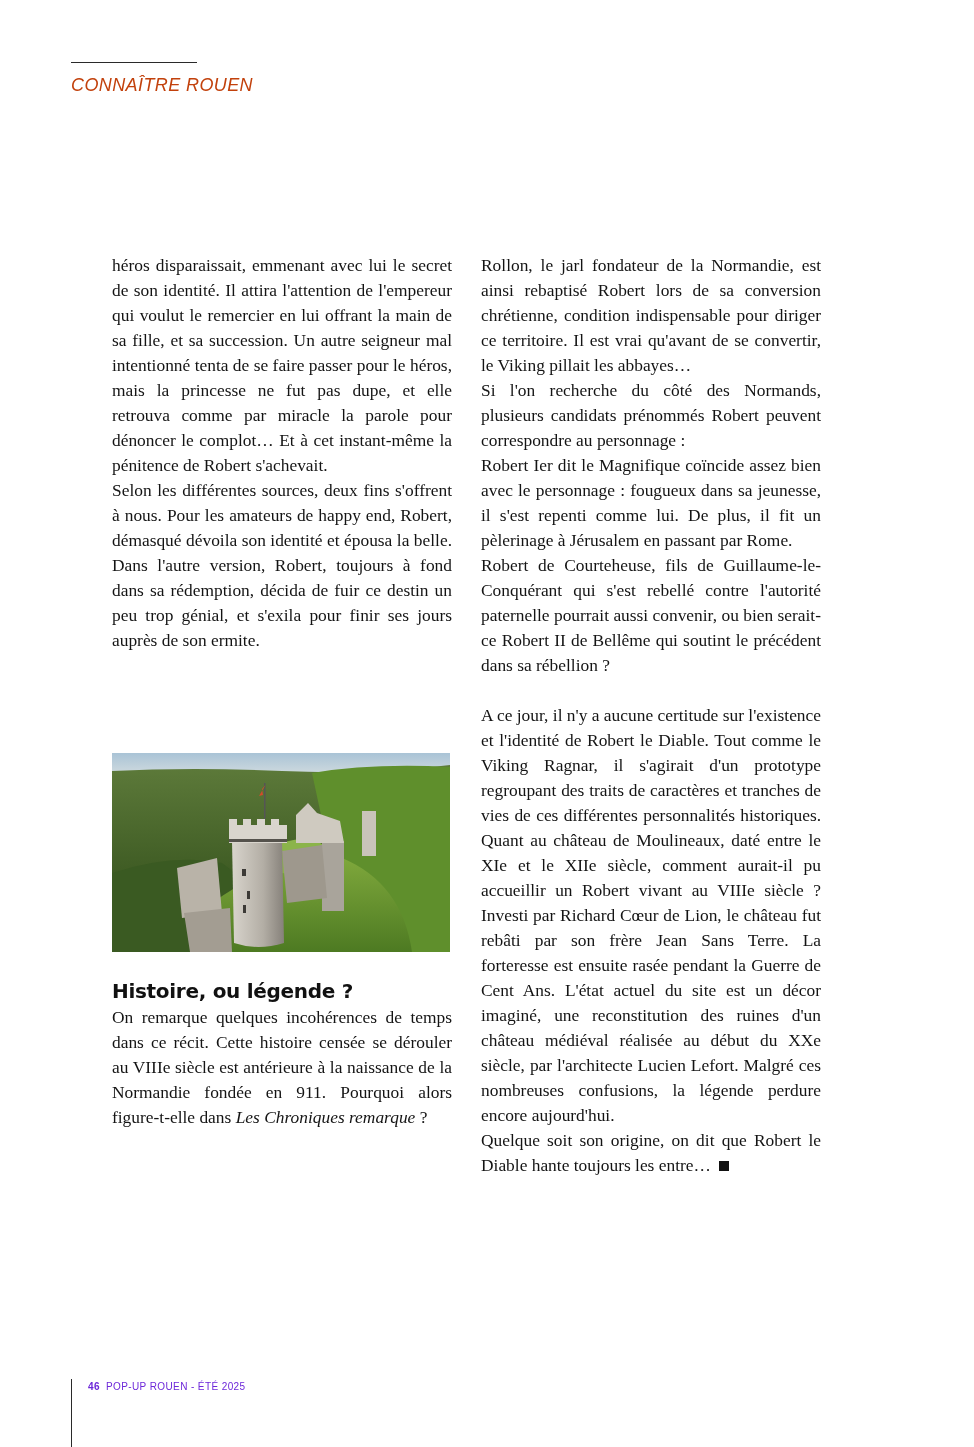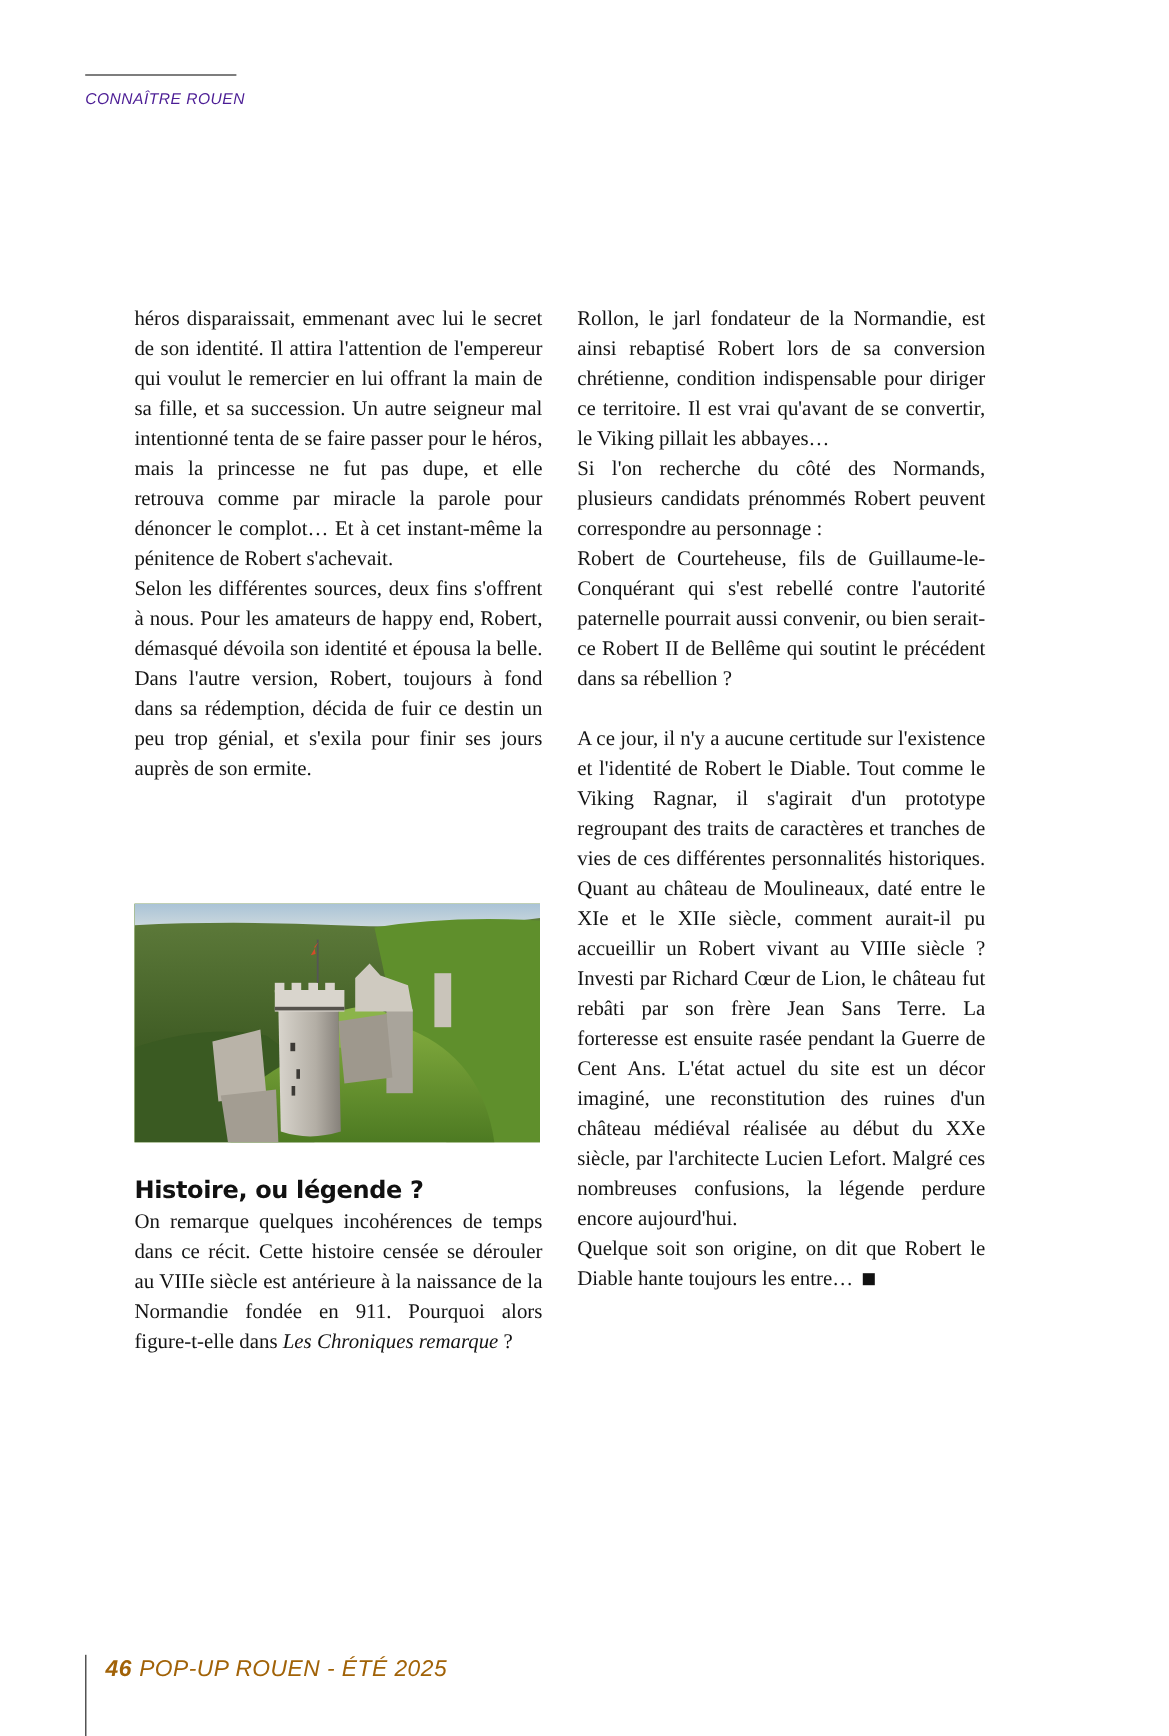--- a/index.html
+++ b/index.html
@@ -1,38 +1,38 @@
 <!DOCTYPE html>
 <html><head>
 <meta charset="utf-8">
 <style>
   * { box-sizing: border-box; margin: 0; padding: 0; }
   html, body { width: 974px; height: 1447px; background: #ffffff; overflow: hidden; }
   body { position: relative; font-family: "Liberation Serif", "DejaVu Serif", serif; color: #141414; }
 
   .header-rule { position: absolute; left: 71px; top: 62px; width: 126px; height: 1px; background: #2a2a2a; }
-  .section-label { position: absolute; left: 71px; top: 75px; font-family: "Liberation Sans", "DejaVu Sans", sans-serif; font-style: italic; font-size: 13px; letter-spacing: 0.4px; color: #4c1d95; }
+  .section-label { position: absolute; left: 71px; top: 75px; font-family: "Liberation Sans", "DejaVu Sans", sans-serif; font-style: italic; font-size: 18px; letter-spacing: 0.4px; color: #c2410c; }
 
   .col { position: absolute; width: 340px; font-size: 17.4px; line-height: 25px; text-align: justify; hyphens: manual; }
   .col-left-top { left: 112px; top: 253px; }
   .col-left-bottom { left: 112px; top: 980px; }
   .col-right { left: 481px; top: 253px; }
   .col p { margin: 0; }
   .col p.last-line-left { text-align-last: left; }
   .gap { height: 25px; }
 
   .subhead { font-family: "DejaVu Sans", "Liberation Sans", sans-serif; font-weight: 900; font-size: 20px; line-height: 22px; letter-spacing: -0.3px; color: #111; margin-bottom: 3px; }
 
   .end-mark { display: inline-block; width: 10px; height: 10px; background: #111; margin-left: 8px; vertical-align: 0px; }
 
   .photo { position: absolute; left: 112px; top: 753px; width: 338px; height: 199px; overflow: hidden; background: #6a8f3a; }
   .photo svg { display: block; width: 100%; height: 100%; }
 
   .footer-bar { position: absolute; left: 71px; top: 1379px; width: 1px; height: 68px; background: #2a2a2a; }
-  .footer { position: absolute; left: 88px; top: 1381px; font-family: "Liberation Sans", "DejaVu Sans", sans-serif; font-style: italic; font-size: 19px; letter-spacing: 0.4px; color: #a16207; }
+  .footer { position: absolute; left: 88px; top: 1381px; font-family: "Liberation Sans", "DejaVu Sans", sans-serif; font-size: 10px; letter-spacing: 0.4px; color: #6d28d9; }
   .footer .page-num { font-weight: 700; margin-right: 6px; }
 </style>
 </head>
 <body>
 
 <div class="header-rule"></div>
 <div class="section-label">CONNAÎTRE ROUEN</div>
 
 <div class="col col-left-top">
   <p class="last-line-left">héros disparaissait, emmenant avec lui le secret de son identité. Il attira l'attention de l'empereur qui voulut le remercier en lui offrant la main de sa fille, et sa succession. Un autre seigneur mal intentionné tenta de se faire passer pour le héros, mais la princesse ne fut pas dupe, et elle retrouva comme par miracle la parole pour dénoncer le complot… Et à cet instant-même la pénitence de Robert s'achevait.</p>
@@ -88,20 +88,21 @@
 </div>
 
 <div class="col col-left-bottom">
   <h3 class="subhead">Histoire, ou légende ?</h3>
   <p class="last-line-left"><span>On remarque quelques incohérences de temps dans ce récit. Cette histoire censée se dérouler au VIIIe siècle est antérieure à la naissance de la Normandie fondée en 911. Pourquoi alors figure-t-elle dans </span><em>Les Chroniques remarque</em><span> ?</span></p>
 </div>
 
 <div class="col col-right">
   <p class="last-line-left">Rollon, le jarl fondateur de la Normandie, est ainsi rebaptisé Robert lors de sa conversion chrétienne, condition indispensable pour diriger ce territoire. Il est vrai qu'avant de se convertir, le Viking pillait les abbayes…</p>
   <p class="last-line-left">Si l'on recherche du côté des Normands, plusieurs candidats prénommés Robert peuvent correspondre au personnage :</p>
+  <p class="last-line-left">Robert Ier dit le Magnifique coïncide assez bien avec le personnage : fougueux dans sa jeunesse, il s'est repenti comme lui. De plus, il fit un pèlerinage à Jérusalem en passant par Rome.</p>
   <p class="last-line-left">Robert de Courteheuse, fils de Guillaume-le-Conquérant qui s'est rebellé contre l'autorité paternelle pourrait aussi convenir, ou bien serait-ce Robert II de Bellême qui soutint le précédent dans sa rébellion ?</p>
   <div class="gap"></div>
   <p class="last-line-left">A ce jour, il n'y a aucune certitude sur l'existence et l'identité de Robert le Diable. Tout comme le Viking Ragnar, il s'agirait d'un prototype regroupant des traits de caractères et tranches de vies de ces différentes personnalités historiques. Quant au château de Moulineaux, daté entre le XIe et le XIIe siècle, comment aurait-il pu accueillir un Robert vivant au VIIIe siècle ? Investi par Richard Cœur de Lion, le château fut rebâti par son frère Jean Sans Terre. La forteresse est ensuite rasée pendant la Guerre de Cent Ans. L'état actuel du site est un décor imaginé, une reconstitution des ruines d'un château médiéval réalisée au début du XXe siècle, par l'architecte Lucien Lefort. Malgré ces nombreuses confusions, la légende perdure encore aujourd'hui.</p>
   <p class="last-line-left"><span>Quelque soit son origine, on dit que Robert le Diable hante toujours les entre…</span><span class="end-mark"></span></p>
 </div>
 
 <div class="footer-bar"></div>
 <div class="footer">
   <span class="page-num">46</span><span>POP-UP ROUEN - ÉTÉ 2025</span>
 </div>

